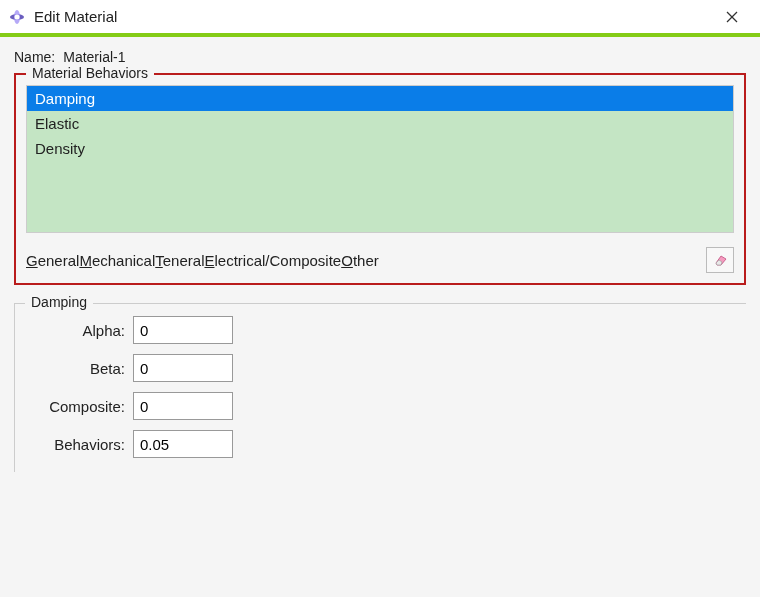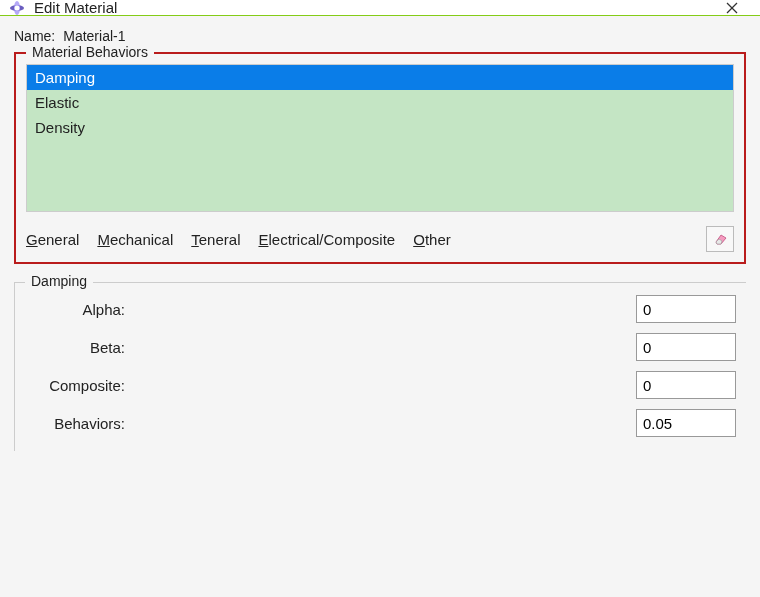--- a/index.html
+++ b/index.html
@@ -7,26 +7,26 @@
     margin: 0;
     font-family: "Segoe UI", Tahoma, sans-serif;
     font-size: 14px;
     background: #f5f5f5;
     color: #222;
     width: 760px;
     height: 597px;
     overflow: hidden;
   }
   .titlebar {
-    height: 16px;
+    height: 37px;
     background: #fff;
     display: flex;
     align-items: center;
     padding: 0 8px;
-    border-bottom: 1px solid #84cc16;
+    border-bottom: 4px solid #84cc16;
   }
   .titlebar .app-icon {
     width: 18px; height: 18px;
     margin-right: 8px;
     display: flex; align-items: center; justify-content: center;
   }
   .titlebar .title {
     font-size: 15px;
     font-weight: 400;
     flex: 1;
@@ -101,21 +101,20 @@
     font-size: 15px;
   }
   .behavior-item.selected {
     background: #0a7de8;
     color: #fff;
   }
   .menu-row {
     display: flex;
     align-items: center;
     margin-top: 14px;
-    gap: 18px;
   }
   .menu-item {
     cursor: pointer;
     font-size: 15px;
     padding: 2px 0;
   }
   .menu-item .ul { text-decoration: underline; }
   .menu-spacer { flex: 1; }
   .eraser-btn {
     width: 28px;
@@ -138,21 +137,20 @@
   }
   .damping-section .fieldset-legend {
     top: -10px;
     left: 10px;
     background: #f5f5f5;
   }
   .param-row {
     display: flex;
     align-items: center;
     margin-bottom: 10px;
-    justify-content: space-between;
   }
   .param-label {
     width: 100px;
     text-align: right;
     margin-right: 8px;
     font-size: 15px;
   }
   .param-input {
     width: 100px;
     height: 28px;

